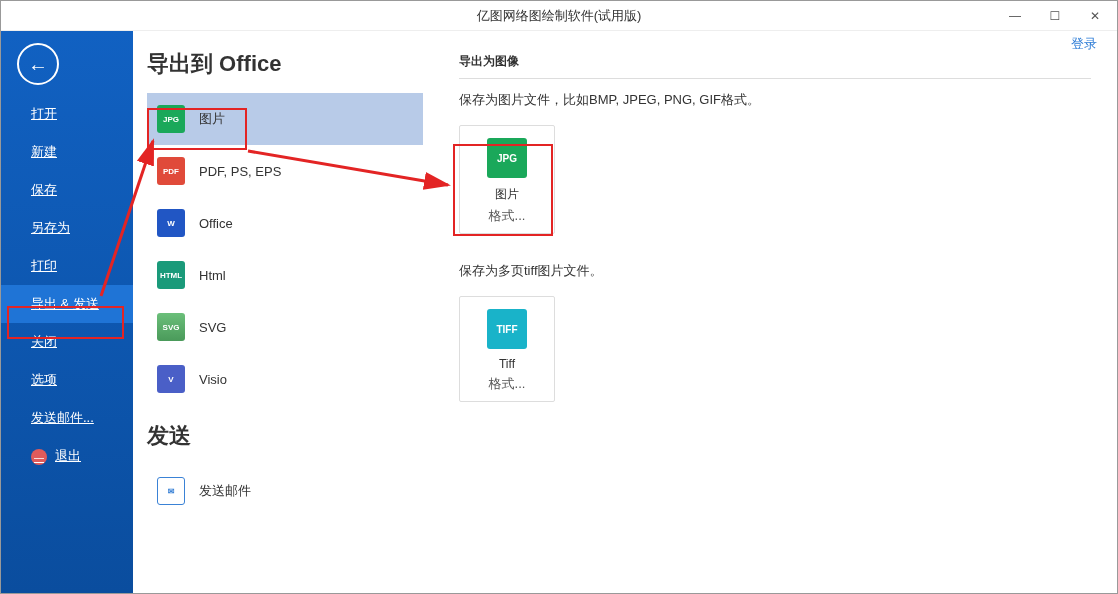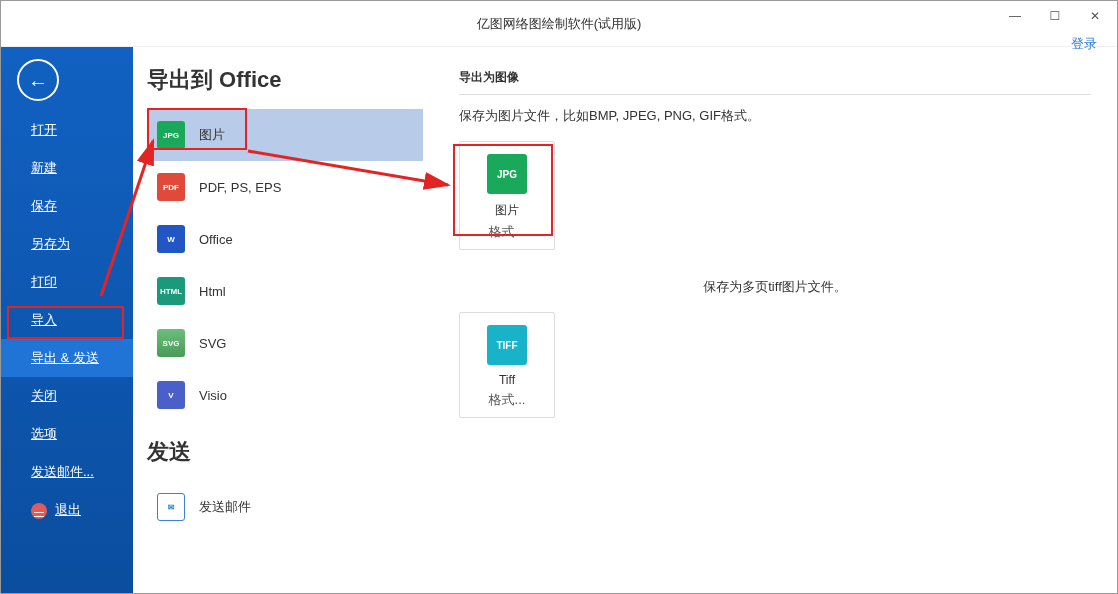--- a/index.html
+++ b/index.html
@@ -1,17 +1,17 @@
 <!DOCTYPE html>
 <html><head>
 <meta charset="utf-8">
 <style>
   * { box-sizing: border-box; margin: 0; padding: 0; }
   body { font-family: "Microsoft YaHei", "Segoe UI", sans-serif; font-size: 13px; color: #333; background: #fff; width: 1118px; height: 594px; overflow: hidden; border: 1px solid #999; position: relative; }
-  .titlebar { height: 46px; display: flex; align-items: center; justify-content: center; position: relative; background: #fff; border-bottom: 1px solid #eee; }
+  .titlebar { height: 30px; display: flex; align-items: center; justify-content: center; position: relative; background: #fff; border-bottom: 1px solid #eee; }
   .titlebar .title { font-size: 13px; color: #333; }
   .winbtns { position: absolute; right: 2px; top: 0; height: 30px; display: flex; }
   .winbtn { width: 40px; height: 30px; display: flex; align-items: center; justify-content: center; color: #555; font-size: 12px; }
   .login { position: absolute; right: 20px; top: 34px; color: #2b7bd6; font-size: 13px; }
   .main { display: flex; height: calc(100% - 30px); }
   .sidebar { width: 132px; background: #0a4d9e; background: linear-gradient(#1161c2,#0a4d9e); color: #fff; padding-top: 6px; }
   .back { width: 42px; height: 42px; border: 2px solid #fff; border-radius: 50%; display: flex; align-items: center; justify-content: center; margin: 6px 0 10px 16px; }
   .side-item { padding: 10px 30px; font-size: 13px; display: flex; align-items: flex-end; gap: 8px; cursor: pointer; text-decoration: underline; }
   .side-item.active { background: #1f74d6; }
   .side-item.exit .dot { width: 16px; height: 16px; background: #e05b5b; border-radius: 50%; display: flex; align-items: center; justify-content: center; color: #fff; font-size: 10px; }
@@ -67,23 +67,20 @@
       </div>
     <div class="side-item">
         <span>保存</span>
       </div>
     <div class="side-item">
         <span>另存为</span>
       </div>
     <div class="side-item">
         <span>打印</span>
       </div>
-    <div class="side-item">
-        <span>导入</span>
-      </div>
     <div class="side-item active">
         <span>导出 &amp; 发送</span>
       </div>
     <div class="side-item">
         <span>关闭</span>
       </div>
     <div class="side-item">
         <span>选项</span>
       </div>
     <div class="side-item">
@@ -134,21 +131,21 @@
     <h3>导出为图像</h3>
     <div class="hr"></div>
     <div class="desc">保存为图片文件，比如BMP, JPEG, PNG, GIF格式。</div>
 
     <div class="tile">
       <span class="big jpg">JPG</span>
       <span class="lbl1">图片</span>
       <span class="lbl2">格式...</span>
     </div>
 
-    <div class="desc" style="margin-top:28px;text-align:center;">保存为多页tiff图片文件。</div>
+    <div class="desc" style="margin-top:28px;">保存为多页tiff图片文件。</div>
 
     <div class="tile">
       <span class="big tiff">TIFF</span>
       <span class="lbl1">Tiff</span>
       <span class="lbl2">格式...</span>
     </div>
   </div>
 </div>
 
 <div class="redbox" style="left:6px; top:305px; width:117px; height:33px;"></div>

